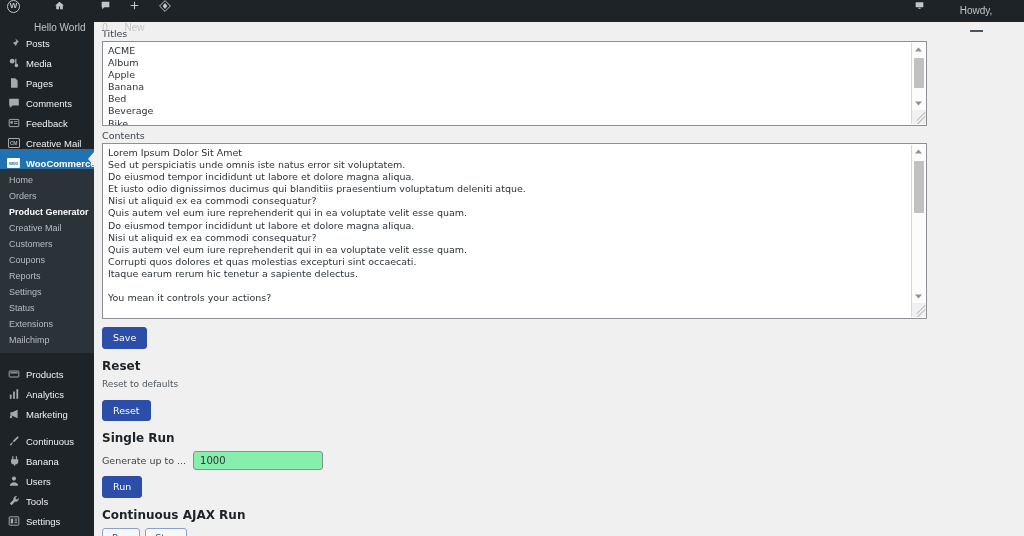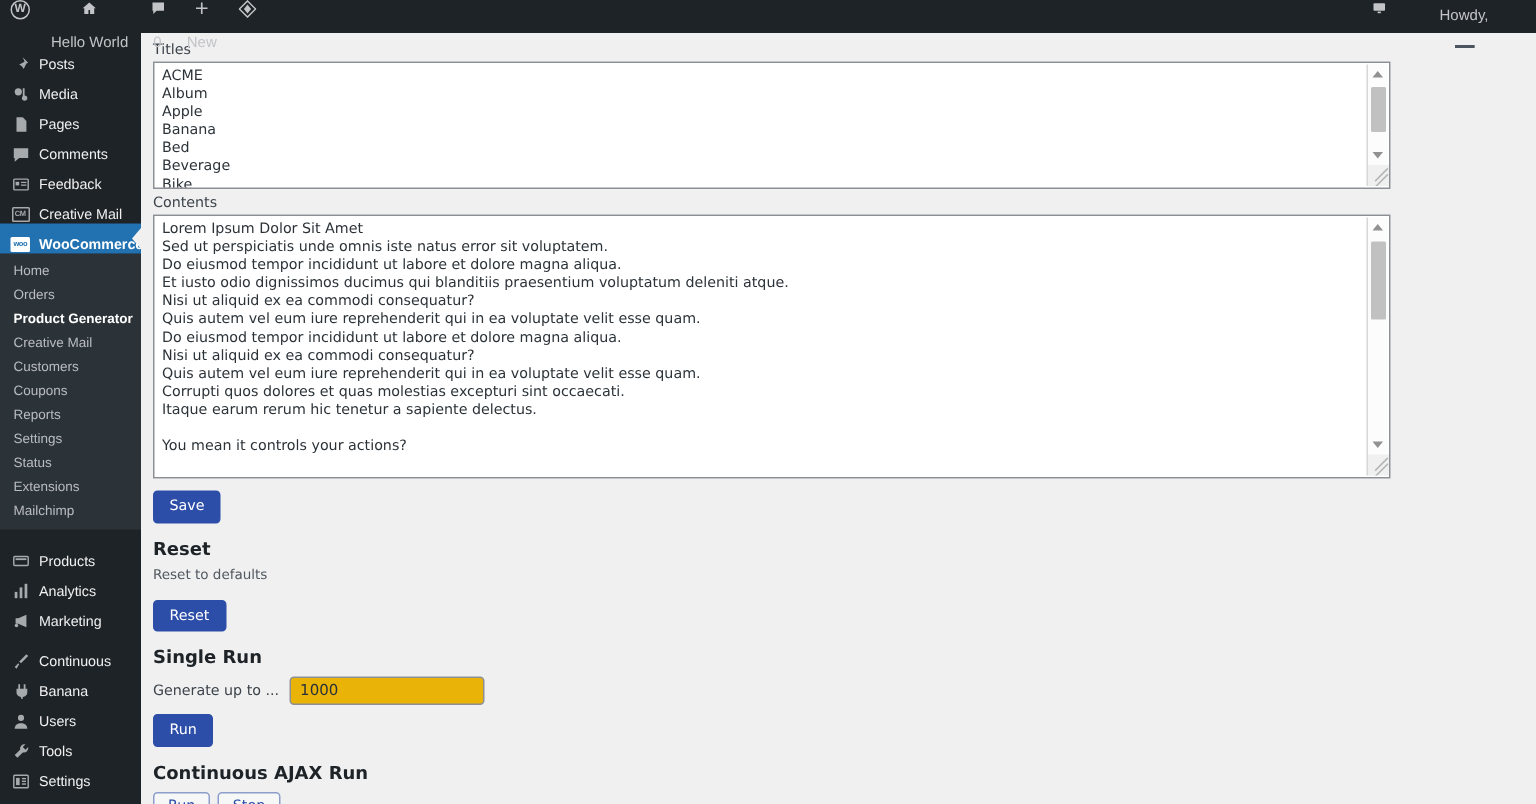--- a/index.html
+++ b/index.html
@@ -177,21 +177,21 @@
     font-size: 9px; color: #50575e; margin-bottom: 11px;
     font-family: "DejaVu Sans", sans-serif;
   }
   .inline-row { display: flex; align-items: center; gap: 7px; }
   .inline-label {
     font-size: 9.5px; color: #3c434a;
     font-family: "DejaVu Sans", sans-serif;
   }
   .num-input {
     width: 130px; height: 19px; border: 1px solid #8c8f94; border-radius: 3px;
-    background: #eab308; font-size: 10px; color: #2c3338; padding: 0 6px;
+    background: #86efac; font-size: 10px; color: #2c3338; padding: 0 6px;
     font-family: "DejaVu Sans", sans-serif; line-height: 17px;
   }
   .btn-row { display: flex; gap: 5px; }
   .mt6 { margin-top: 6px; }
   .mt8 { margin-top: 8px; }
 </style>
 </head>
 <body>
 
 <div id="app">

